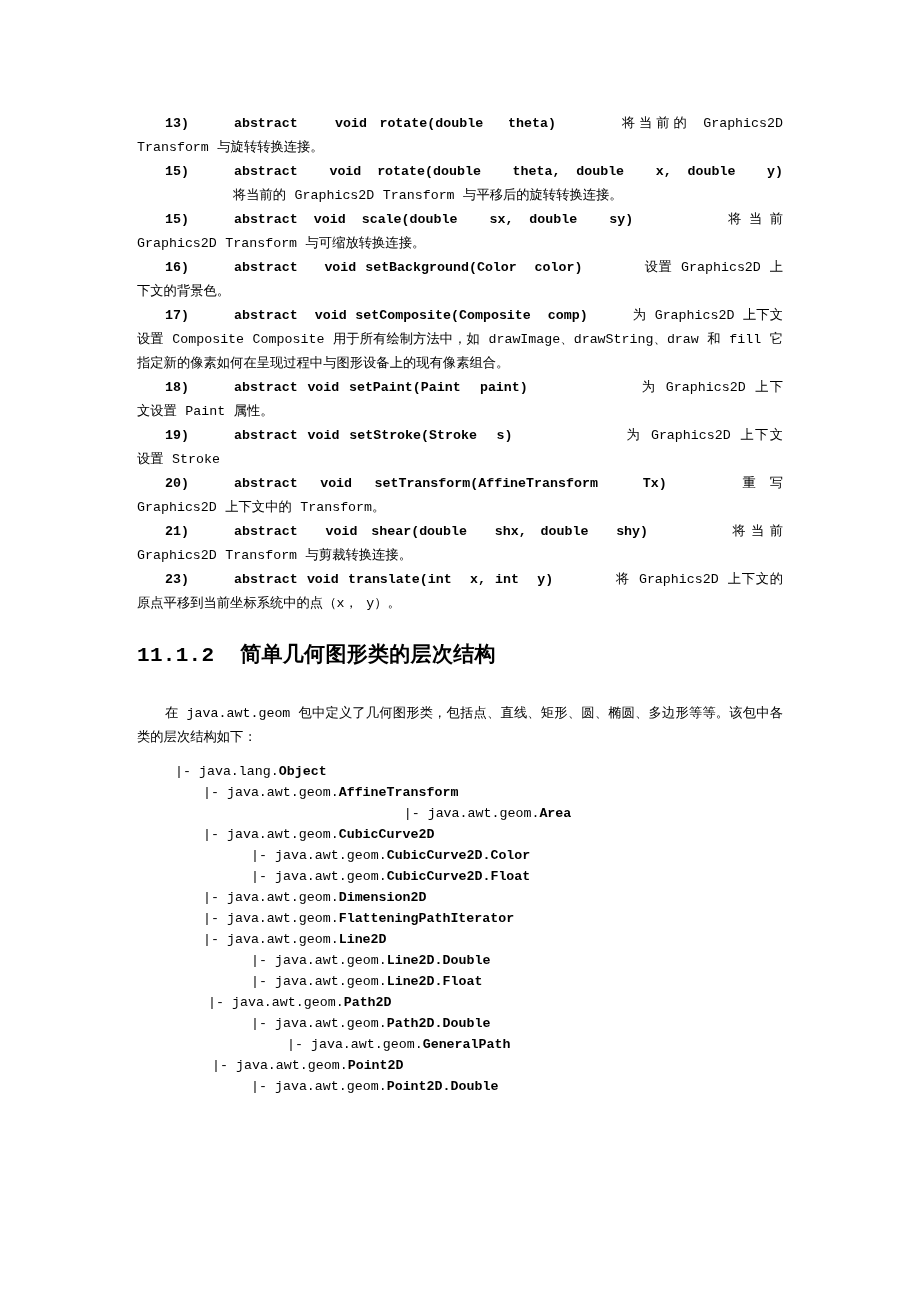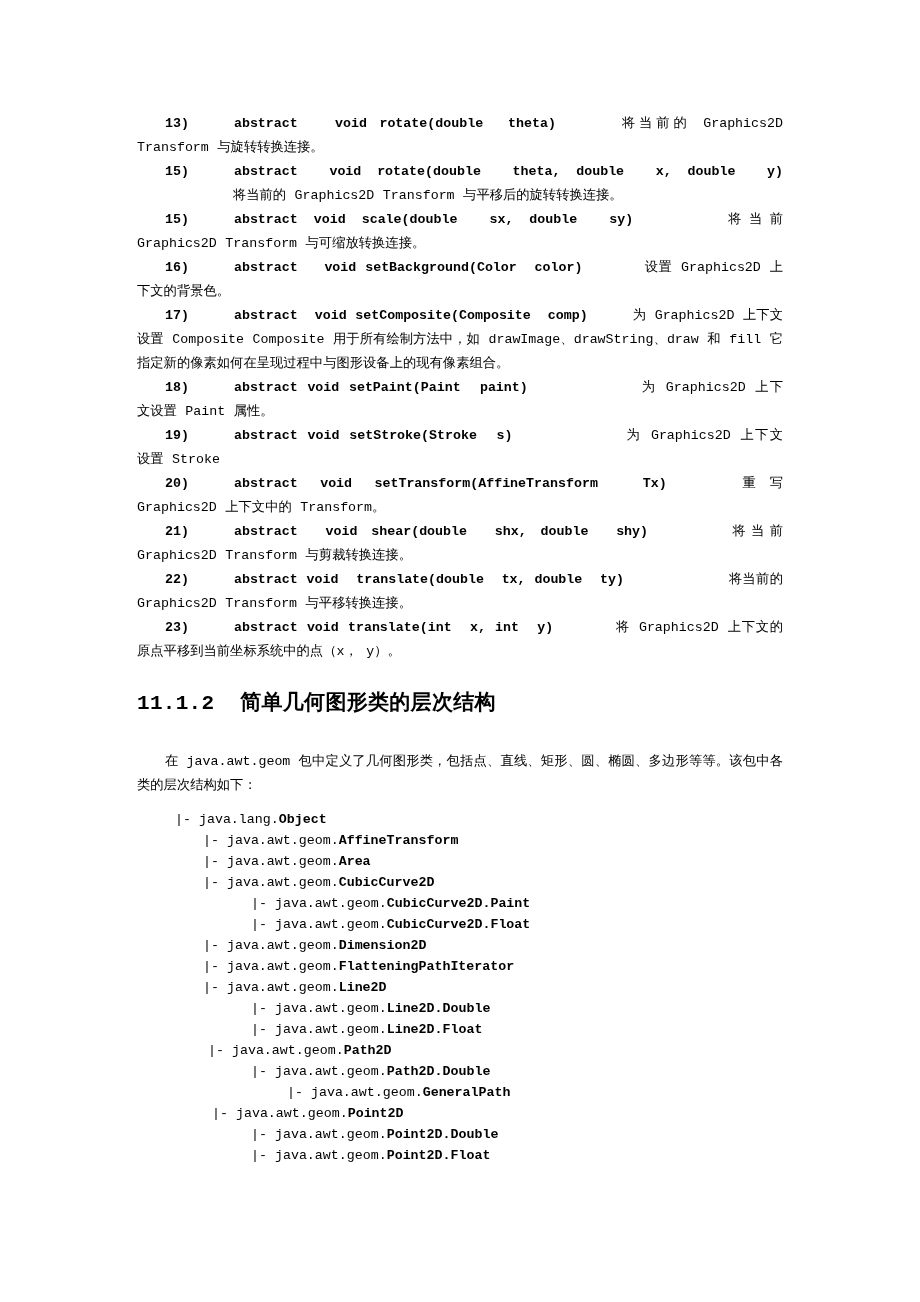--- a/index.html
+++ b/index.html
@@ -116,44 +116,40 @@
     <p class="api-item">
       <span class="sig">19)</span><span class="gap">  </span><span class="sig">abstract void setStroke(Stroke  s)</span><span class="gap">          </span><span class="desc">为 Graphics2D 上下文设置 Stroke</span>
     </p>
     <p class="api-item">
       <span class="sig">20)</span><span class="gap">  </span><span class="sig">abstract void setTransform(AffineTransform  Tx)</span><span class="gap">    </span><span class="desc">重写 Graphics2D 上下文中的 Transform。</span>
     </p>
     <p class="api-item">
       <span class="sig">21)</span><span class="gap">  </span><span class="sig">abstract  void shear(double  shx, double  shy)</span><span class="gap">      </span><span class="desc">将当前 Graphics2D Transform 与剪裁转换连接。</span>
     </p>
     <p class="api-item">
-      <span class="sig">22)</span><span class="gap">  </span><span class="sig">abstract void  translate(double  tx, double  ty)</span><span class="gap">         </span><span class="desc">将当前的 Graphics2D Transform 与平移转换连接。</span>
-    </p>
-    <p class="api-item">
       <span class="sig">23)</span><span class="gap">  </span><span class="sig">abstract void translate(int  x, int  y)</span><span class="gap">    </span><span class="desc">将 Graphics2D 上下文的原点平移到当前坐标系统中的点（x， y）。</span>
     </p>
   </div>
 
   <h2 class="section-heading">11.1.2  简单几何图形类的层次结构</h2>
 
   <p class="body-para">在 java.awt.geom 包中定义了几何图形类，包括点、直线、矩形、圆、椭圆、多边形等等。该包中各类的层次结构如下：</p>
 
   <div class="tree">
     <div class="tree-line" style="padding-left: 27px;"><span class="branch">|- </span><span class="pkg">java.lang.</span><span class="cls">Object</span></div>
     <div class="tree-line" style="padding-left: 55px;"><span class="branch">|- </span><span class="pkg">java.awt.geom.</span><span class="cls">AffineTransform</span></div>
-    <div class="tree-line" style="padding-left: 55px;"><span class="branch">|- </span><span class="pkg">java.awt.geom.</span><span class="cls">Area</span></div>
+    <div class="tree-line" style="padding-left: 55px; text-align: center;"><span class="branch">|- </span><span class="pkg">java.awt.geom.</span><span class="cls">Area</span></div>
     <div class="tree-line" style="padding-left: 55px;"><span class="branch">|- </span><span class="pkg">java.awt.geom.</span><span class="cls">CubicCurve2D</span></div>
-    <div class="tree-line" style="padding-left: 103px;"><span class="branch">|- </span><span class="pkg">java.awt.geom.</span><span class="cls">CubicCurve2D.Paint</span></div>
+    <div class="tree-line" style="padding-left: 103px;"><span class="branch">|- </span><span class="pkg">java.awt.geom.</span><span class="cls">CubicCurve2D.Color</span></div>
     <div class="tree-line" style="padding-left: 103px;"><span class="branch">|- </span><span class="pkg">java.awt.geom.</span><span class="cls">CubicCurve2D.Float</span></div>
     <div class="tree-line" style="padding-left: 55px;"><span class="branch">|- </span><span class="pkg">java.awt.geom.</span><span class="cls">Dimension2D</span></div>
     <div class="tree-line" style="padding-left: 55px;"><span class="branch">|- </span><span class="pkg">java.awt.geom.</span><span class="cls">FlatteningPathIterator</span></div>
     <div class="tree-line" style="padding-left: 55px;"><span class="branch">|- </span><span class="pkg">java.awt.geom.</span><span class="cls">Line2D</span></div>
     <div class="tree-line" style="padding-left: 103px;"><span class="branch">|- </span><span class="pkg">java.awt.geom.</span><span class="cls">Line2D.Double</span></div>
     <div class="tree-line" style="padding-left: 103px;"><span class="branch">|- </span><span class="pkg">java.awt.geom.</span><span class="cls">Line2D.Float</span></div>
     <div class="tree-line" style="padding-left: 60px;"><span class="branch">|- </span><span class="pkg">java.awt.geom.</span><span class="cls">Path2D</span></div>
     <div class="tree-line" style="padding-left: 103px;"><span class="branch">|- </span><span class="pkg">java.awt.geom.</span><span class="cls">Path2D.Double</span></div>
     <div class="tree-line" style="padding-left: 139px;"><span class="branch">|- </span><span class="pkg">java.awt.geom.</span><span class="cls">GeneralPath</span></div>
     <div class="tree-line" style="padding-left: 64px;"><span class="branch">|- </span><span class="pkg">java.awt.geom.</span><span class="cls">Point2D</span></div>
     <div class="tree-line" style="padding-left: 103px;"><span class="branch">|- </span><span class="pkg">java.awt.geom.</span><span class="cls">Point2D.Double</span></div>
-    <div class="tree-line" style="padding-left: 103px;"><span class="branch">|- </span><span class="pkg">java.awt.geom.</span><span class="cls">Point2D.Float</span></div>
   </div>
 
 </div>
 
 </body></html>

